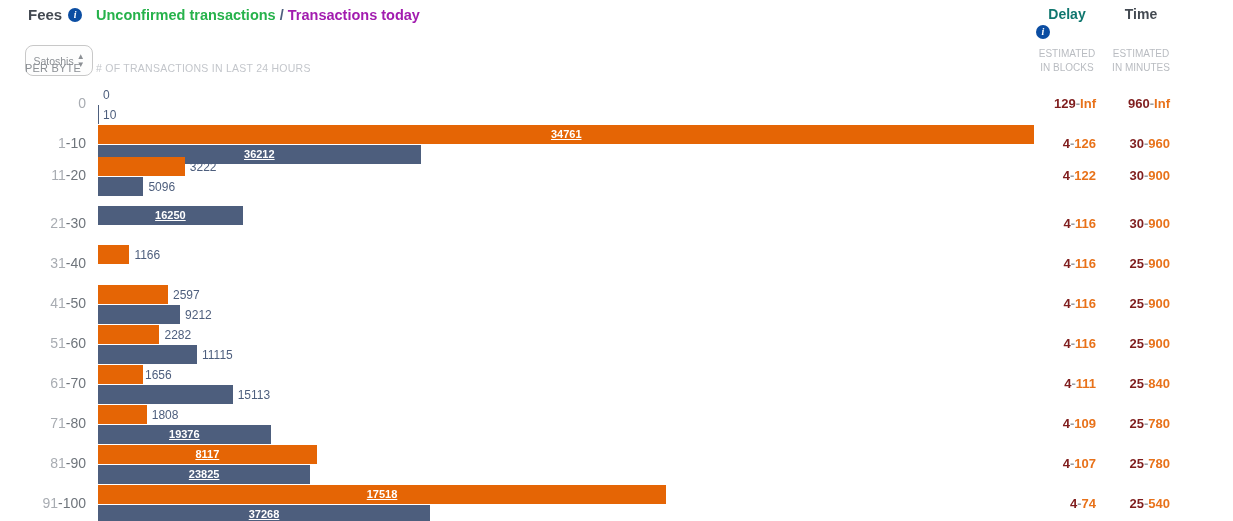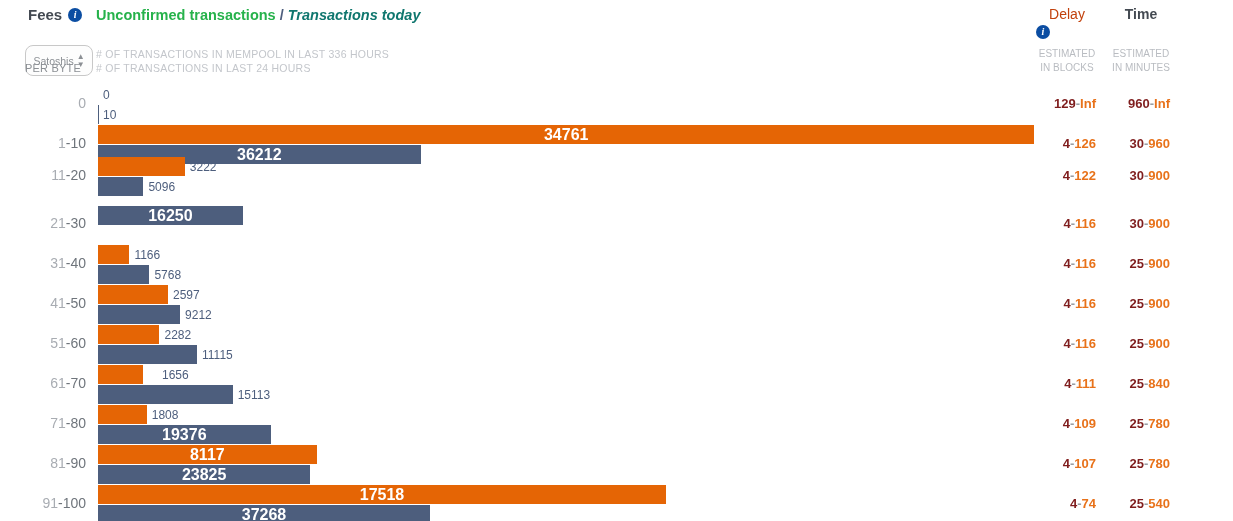--- a/index.html
+++ b/index.html
@@ -18,25 +18,25 @@
     position: absolute; left: 28px; top: 6px;
     font-size: 15px; font-weight: bold; color: #444a52;
     display: flex; align-items: center; gap: 6px;
   }
   .hdr-title {
     position: absolute; left: 96px; top: 7px;
     font-size: 14.5px; font-weight: bold; white-space: nowrap;
   }
   .t-green { color: #26b24b; }
   .t-sep   { color: #4d5e7d; }
-  .t-blue  { color: #0f766e; font-style: italic; }
+  .t-blue  { color: #a21caf; }
 
   .hdr-delay {
     position: absolute; left: 1036px; top: 6px; width: 62px;
-    text-align: center; font-size: 14px; font-weight: normal; color: #c2410c;
+    text-align: center; font-size: 14px; font-weight: bold; color: #0f766e;
   }
   .hdr-time {
     position: absolute; left: 1110px; top: 6px; width: 62px;
     text-align: center; font-size: 14px; font-weight: bold; color: #444a52;
   }
 
   .info-ico {
     display: inline-flex; align-items: center; justify-content: center;
     width: 14px; height: 14px; border-radius: 50%;
     background: #0b4da2; color: #fff;
@@ -92,22 +92,22 @@
   .bar-wrap.b2 { margin-top: 1px; }
 
   .bar {
     position: absolute; left: 0; top: 0; height: 19px;
     display: flex; align-items: center; justify-content: center;
   }
   .bar.orange { background: #e56505; }
   .bar.blue   { background: #4d5e7d; }
 
   .bar-val-in {
-    font-size: 16px; font-weight: bold; color: #ffffff;
-    white-space: nowrap; line-height: 1;
+    font-size: 11px; font-weight: bold; color: #ffffff;
+    white-space: nowrap; line-height: 1; text-decoration: underline;
   }
   .bar-val-out {
     position: absolute; top: 0; height: 19px;
     display: flex; align-items: center;
     font-size: 12px; color: #4d5e7d; white-space: nowrap;
     padding-left: 5px; line-height: 1;
   }
 
   
   .cell-delay, .cell-time {
@@ -137,21 +137,20 @@
   <div class="hdr-delay">Delay</div>
   <div class="hdr-time">Time</div>
   <span class="info-ico delay-info">i</span>
 
   <div class="unit-select">
     <span>Satoshis</span>
     <span class="stepper">▲<br>▼</span>
   </div>
   <div class="unit-sub">PER BYTE</div>
 
-  <div class="legend1"># OF TRANSACTIONS IN MEMPOOL IN LAST 336 HOURS</div>
   <div class="legend2"># OF TRANSACTIONS IN LAST 24 HOURS</div>
 
   <div class="col-sub-blocks">
     <div>ESTIMATED</div>
     <div>IN BLOCKS</div>
   </div>
   <div class="col-sub-minutes">
     <div>ESTIMATED</div>
     <div>IN MINUTES</div>
   </div>
@@ -216,24 +215,20 @@
         <div class="cell-delay"><span class="v-grey">4</span><span class="v-dash">-</span><span class="v-orng">116</span></div>
         <div class="cell-time"><span class="v-grey">30</span><span class="v-dash">-</span><span class="v-orng">900</span></div>
       </div>
       <div class="row" style="top: 160px;">
         <div class="fee-label"><span>31</span><span class="dash">-</span><span class="hi">40</span></div>
         <div class="bars">
           <div class="bar-wrap b1">
             <span class="bar-val-out" style="left: 31.412px;">1166</span>
             <div class="bar orange" style="width: 31.412px;"></div>
           </div>
-          <div class="bar-wrap b2">
-            <span class="bar-val-out" style="left: 51.3929px;">5768</span>
-            <div class="bar blue" style="width: 51.3929px;"></div>
-          </div>
         </div>
         <div class="cell-delay"><span class="v-grey">4</span><span class="v-dash">-</span><span class="v-orng">116</span></div>
         <div class="cell-time"><span class="v-grey">25</span><span class="v-dash">-</span><span class="v-orng">900</span></div>
       </div>
       <div class="row" style="top: 200px;">
         <div class="fee-label"><span>41</span><span class="dash">-</span><span class="hi">50</span></div>
         <div class="bars">
           <div class="bar-wrap b1">
             <span class="bar-val-out" style="left: 69.9632px;">2597</span>
             <div class="bar orange" style="width: 69.9632px;"></div>
@@ -258,21 +253,21 @@
             <div class="bar blue" style="width: 99.0346px;"></div>
           </div>
         </div>
         <div class="cell-delay"><span class="v-grey">4</span><span class="v-dash">-</span><span class="v-orng">116</span></div>
         <div class="cell-time"><span class="v-grey">25</span><span class="v-dash">-</span><span class="v-orng">900</span></div>
       </div>
       <div class="row" style="top: 280px;">
         <div class="fee-label"><span>61</span><span class="dash">-</span><span class="hi">70</span></div>
         <div class="bars">
           <div class="bar-wrap b1">
-            <span class="bar-val-out" style="left: 56px; padding-left: 8px;">1656</span>
+            <span class="bar-val-out" style="left: 39px; padding-left: 8px;">1656</span>
             <div class="bar orange" style="width: 44.6126px;"></div>
           </div>
           <div class="bar-wrap b2">
             <span class="bar-val-out" style="left: 134.657px;">15113</span>
             <div class="bar blue" style="width: 134.657px;"></div>
           </div>
         </div>
         <div class="cell-delay"><span class="v-grey">4</span><span class="v-dash">-</span><span class="v-orng">111</span></div>
         <div class="cell-time"><span class="v-grey">25</span><span class="v-dash">-</span><span class="v-orng">840</span></div>
       </div>

